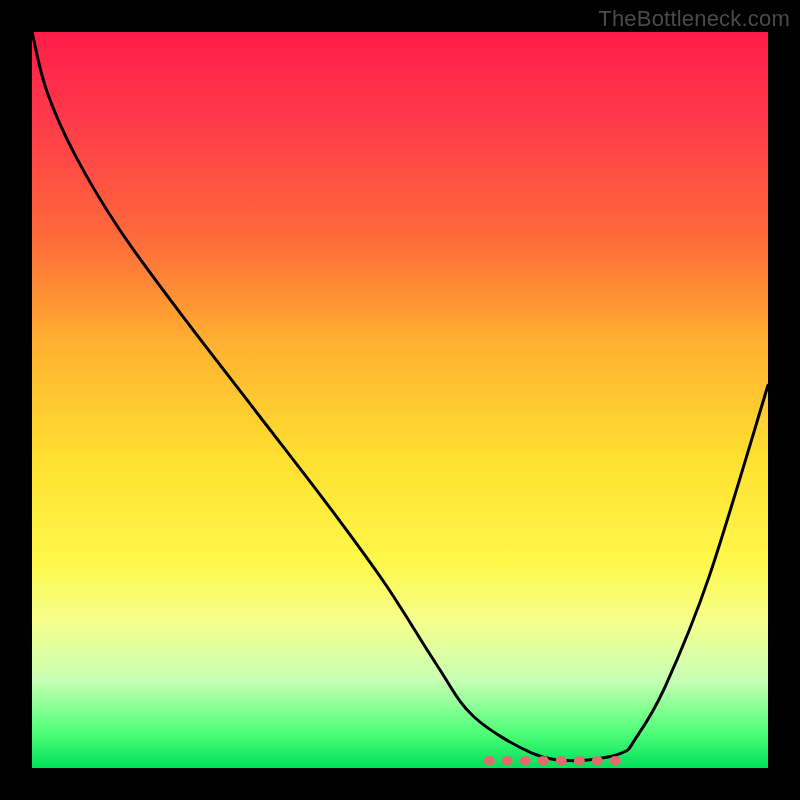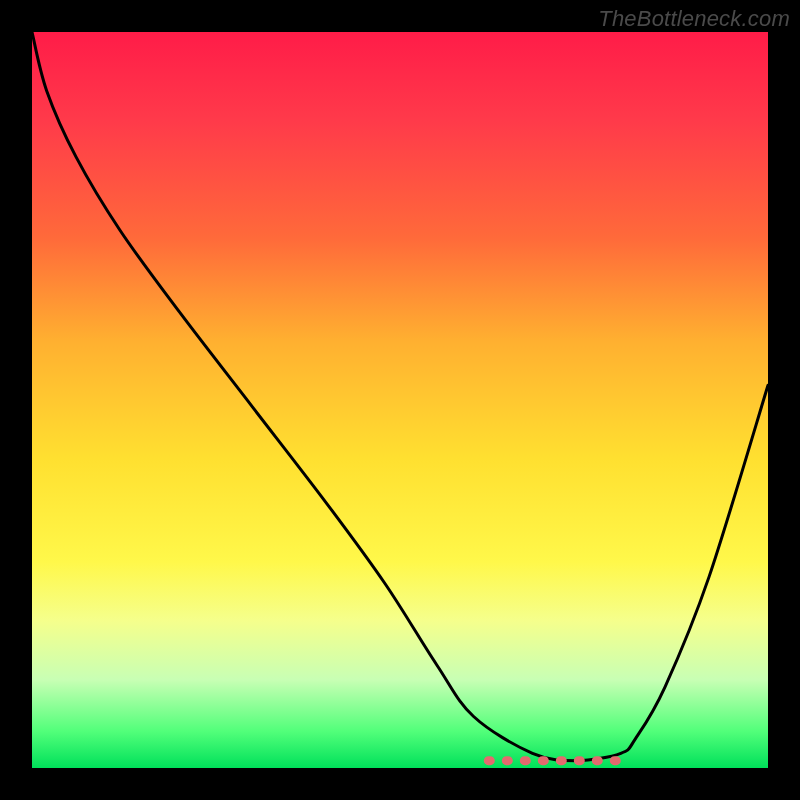--- a/index.html
+++ b/index.html
@@ -1,21 +1,20 @@
 <!DOCTYPE html>
 <html><head>
 <meta charset="utf-8">
 <style>
   html,body{margin:0;padding:0;width:800px;height:800px;overflow:hidden;font-family:Arial,Helvetica,sans-serif;}
   .frame{position:relative;width:800px;height:800px;background:#000;}
   .watermark{
     position:absolute;top:6px;right:10px;
     color:#4a4a4a;font-size:22px;font-weight:400;letter-spacing:0.2px;
     user-select:none;
-    font-style:italic;
   }
   .plot{
     position:absolute;
     left:32px;top:32px;
     width:736px;height:736px;
     
   }
   .plot::before{
     content:"";
     position:absolute;inset:0;

